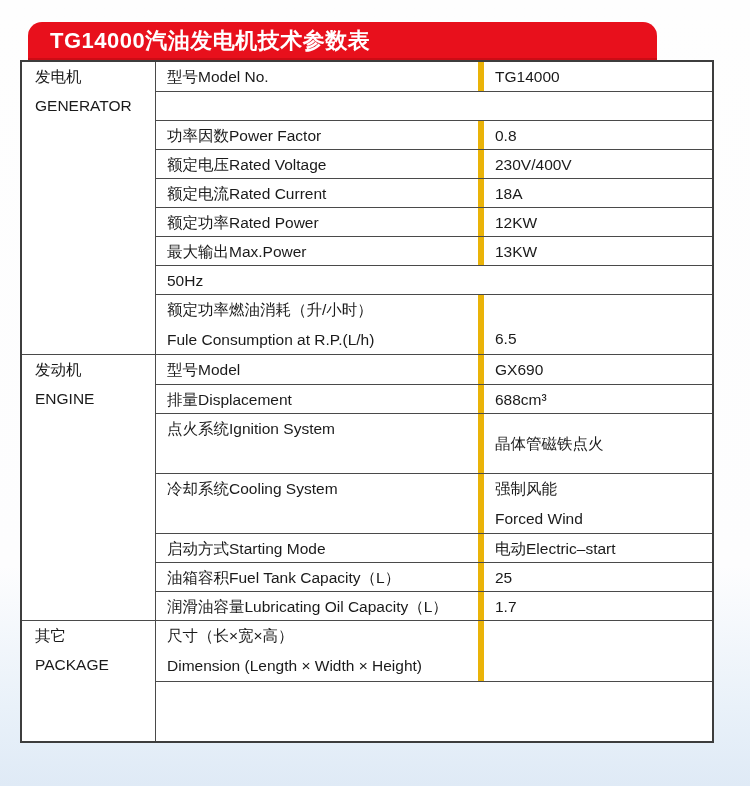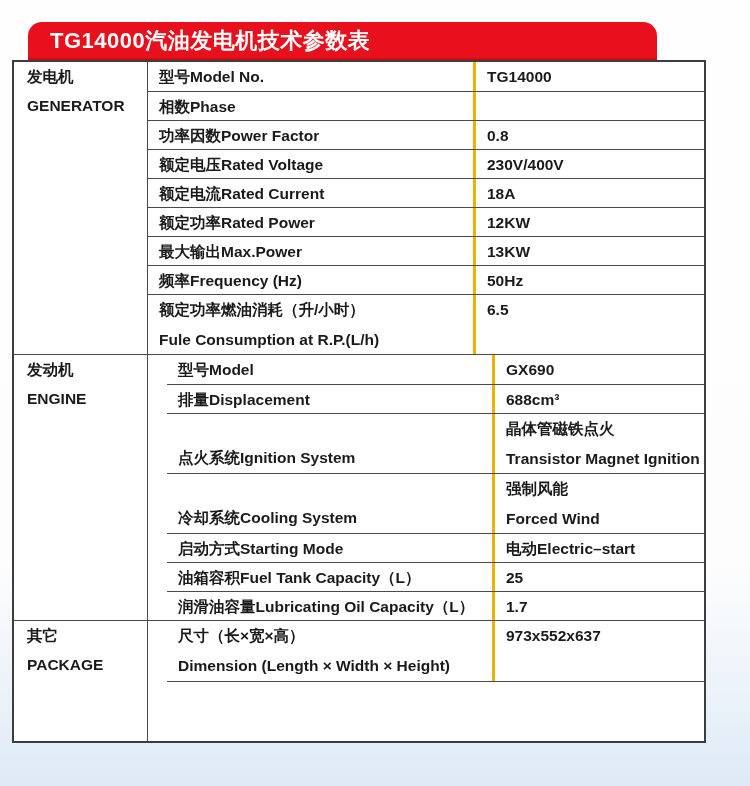--- a/index.html
+++ b/index.html
@@ -19,52 +19,51 @@
     left: 28px; top: 22px; width: 629px; height: 38px;
     border-radius: 14px 14px 0 0;
     display: flex; align-items: center;
     padding-left: 22px;
     font-size: 22px; font-weight: bold; color: #ffffff;
     letter-spacing: 0.5px;
     box-shadow: inset 0 -2px 0 rgba(120,0,0,.25);
   }
   .spec-table {
     position: absolute;
-    left: 12px; top: 60px; width: 694px;
+    left: 20px; top: 60px; width: 694px;
     border: 2px solid #3d3d3d;
     background: #ffffff;
-    font-weight: bold;
   }
   .section { display: flex; }
-  .section + .section { border-top: 1px solid #4a4a4a; gap: 19px; }
+  .section + .section { border-top: 1px solid #4a4a4a; }
   .cat-cell {
     width: 134px; flex: 0 0 134px;
     border-right: 1px solid #4a4a4a;
     padding: 0 4px 0 13px;
     font-size: 15.5px;
     line-height: 29px;
   }
   .rows { flex: 1; display: flex; flex-direction: column; }
   .row { display: flex; height: 29px; }
   .row.tall { height: 60px; }
   .row + .row { border-top: 1px solid #4a4a4a; }
   .cell {
     display: flex; flex-direction: column; justify-content: center;
     font-size: 15.5px;
   }
   .cell .ln { line-height: 29px; white-space: nowrap; }
   .row.tall .cell .ln { line-height: 30px; }
   .cell.param {
     width: 328px; flex: 0 0 328px;
-    border-right: 3px solid #eab308;
+    border-right: 6px solid #eab308;
     padding-left: 11px; padding-right: 4px;
   }
   .cell.value { flex: 1; padding-left: 11px; padding-right: 4px; }
-  .cell.top { justify-content: flex-end; }
-  .cell.bottom { justify-content: flex-start; }
+  .cell.top { justify-content: flex-start; }
+  .cell.bottom { justify-content: flex-end; }
 </style>
 </head>
 <body>
 
 <div class="page">
 
   <div class="banner" style="background: rgb(232, 16, 28); color: rgb(255, 255, 255);">
     <span>TG14000汽油发电机技术参数表</span>
   </div>
 
@@ -78,23 +77,20 @@
       <div class="rows">
         <div class="row">
           <div class="cell param">
               <div class="ln">型号Model No.</div>
             </div>
           <div class="cell value">
               <div class="ln">TG14000</div>
             </div>
         </div>
         <div class="row">
-          <div class="cell param">
-              <div class="ln">相数Phase</div>
-            </div>
         </div>
         <div class="row">
           <div class="cell param">
               <div class="ln">功率因数Power Factor</div>
             </div>
           <div class="cell value">
               <div class="ln">0.8</div>
             </div>
         </div>
         <div class="row">
@@ -123,23 +119,20 @@
         </div>
         <div class="row">
           <div class="cell param">
               <div class="ln">最大输出Max.Power</div>
             </div>
           <div class="cell value">
               <div class="ln">13KW</div>
             </div>
         </div>
         <div class="row">
-          <div class="cell param">
-              <div class="ln">频率Frequency (Hz)</div>
-            </div>
           <div class="cell value">
               <div class="ln">50Hz</div>
             </div>
         </div>
         <div class="row tall">
           <div class="cell param">
             <div class="ln">额定功率燃油消耗（升/小时）</div>
             <div class="ln">Fule Consumption at R.P.(L/h)</div>
           </div>
           <div class="cell value bottom">
@@ -170,21 +163,20 @@
           <div class="cell value">
               <div class="ln">688cm³</div>
             </div>
         </div>
         <div class="row tall">
           <div class="cell param top">
               <div class="ln">点火系统Ignition System</div>
             </div>
           <div class="cell value">
             <div class="ln">晶体管磁铁点火</div>
-            <div class="ln">Transistor Magnet Ignition</div>
           </div>
         </div>
         <div class="row tall">
           <div class="cell param top">
               <div class="ln">冷却系统Cooling System</div>
             </div>
           <div class="cell value">
             <div class="ln">强制风能</div>
             <div class="ln">Forced Wind</div>
           </div>
@@ -220,23 +212,20 @@
       <div class="cat-cell">
         <div class="ln">其它</div>
         <div class="ln">PACKAGE</div>
       </div>
       <div class="rows">
         <div class="row tall">
           <div class="cell param">
             <div class="ln">尺寸（长×宽×高）</div>
             <div class="ln">Dimension (Length × Width × Height)</div>
           </div>
-          <div class="cell value bottom">
-              <div class="ln">973x552x637</div>
-            </div>
         </div>
         <div class="row tall">
         </div>
       </div>
     </div>
 
   </div>
 </div>
 
 </body></html>

